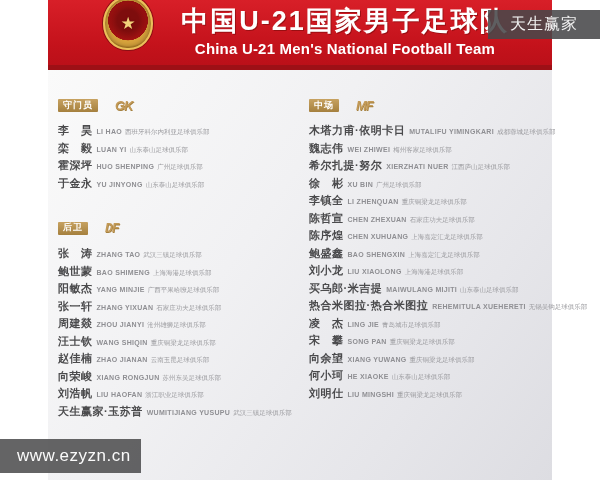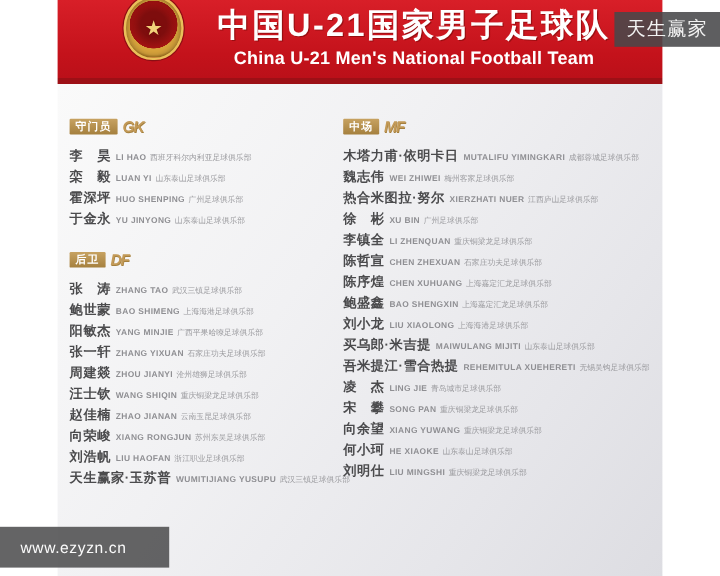--- a/index.html
+++ b/index.html
@@ -17,37 +17,37 @@
   .titles{margin:4px 40px 0 130px;flex:1;text-align:center;}
   .title-cn{margin-top:-9px;font-size:27px;font-weight:bold;color:#ffffff;letter-spacing:2px;
             text-shadow:1px 1px 0 rgba(120,10,10,.6);white-space:nowrap;}
   .title-en{font-size:15px;font-weight:bold;color:#ffffff;letter-spacing:.2px;margin-top:1px;white-space:nowrap;}
   
   .roster{position:absolute;top:70px;left:0;right:0;bottom:0;
           background:linear-gradient(125deg,#fafafa 0%,#f1f1f3 40%,#e6e6ea 75%,#dddde2 100%);
           display:flex;}
   .col{padding-top:26px;box-sizing:border-box;}
   .col-left{width:236px;padding-left:10px;}
-  .col-right{flex:1;padding-left:2px;}
-  .sec-head{display:flex;align-items:flex-end;gap:4px;margin-bottom:8px;height:16px;}
+  .col-right{flex:1;padding-left:2px;margin-left:23px;}
+  .sec-head{display:flex;align-items:flex-end;gap:17px;margin-bottom:8px;height:16px;}
   .sec-badge{background:linear-gradient(180deg,#c7a261,#a5803e);color:#ffffff;font-size:9px;font-weight:bold;
              padding:2px 5px;border-radius:1px;line-height:1;letter-spacing:1px;}
   .sec-en{color:#c39a58;font-size:13px;font-weight:bold;font-style:italic;line-height:.9;
           letter-spacing:-1px;text-shadow:.5px .5px 0 #a5803e;}
   .player-row{height:17.5px;white-space:nowrap;overflow:visible;}
   .p-name{font-size:11px;font-weight:bold;color:#4b4b4d;letter-spacing:.5px;}
   .p-pinyin{font-size:7px;font-weight:bold;color:#8f8f93;margin-left:4px;letter-spacing:.3px;}
   .p-club{font-size:6.5px;color:#9b9b9f;margin-left:3px;}
   .fw-gap{margin-top:28px;}
   
-  .wm-top{position:absolute;right:0;top:10px;width:88px;height:29px;background:rgba(72,72,74,.88);
+  .wm-top{position:absolute;right:0;top:10px;width:112px;height:29px;background:rgba(72,72,74,.88);
           color:#f2f2f2;font-size:16px;display:flex;align-items:center;justify-content:center;
           letter-spacing:1px;}
   .wm-bottom{position:absolute;left:0;top:439px;width:141px;height:34px;background:rgba(78,78,80,.88);
-             color:#fafafa;font-size:13px;display:flex;align-items:center;padding-left:17px;
+             color:#fafafa;font-size:17px;display:flex;align-items:center;padding-left:17px;
              box-sizing:border-box;letter-spacing:.5px;}
 </style>
 </head>
 <body>
 
 <div class="page">
   <div class="content">
     <header class="banner">
       <div class="emblem">
         <span class="star">★</span>
@@ -60,21 +60,21 @@
     <main class="roster">
       <div class="col col-left" id="col-0">
           <div class="sec-head">
             <span class="sec-badge">守门员</span>
             <span class="sec-en">GK</span>
           </div>
           <div class="player-row"><span class="p-name">李　昊</span><span class="p-pinyin">LI HAO</span><span class="p-club">西班牙科尔内利亚足球俱乐部</span></div>
           <div class="player-row"><span class="p-name">栾　毅</span><span class="p-pinyin">LUAN YI</span><span class="p-club">山东泰山足球俱乐部</span></div>
           <div class="player-row"><span class="p-name">霍深坪</span><span class="p-pinyin">HUO SHENPING</span><span class="p-club">广州足球俱乐部</span></div>
           <div class="player-row"><span class="p-name">于金永</span><span class="p-pinyin">YU JINYONG</span><span class="p-club">山东泰山足球俱乐部</span></div>
-          <div class="sec-head fw-gap" style="margin-top: 17px;">
+          <div class="sec-head fw-gap" style="margin-top: 29px; font-family: Liberation Mono, monospace;">
             <span class="sec-badge">后卫</span>
             <span class="sec-en">DF</span>
           </div>
           <div class="player-row"><span class="p-name">张　涛</span><span class="p-pinyin">ZHANG TAO</span><span class="p-club">武汉三镇足球俱乐部</span></div>
           <div class="player-row"><span class="p-name">鲍世蒙</span><span class="p-pinyin">BAO SHIMENG</span><span class="p-club">上海海港足球俱乐部</span></div>
           <div class="player-row"><span class="p-name">阳敏杰</span><span class="p-pinyin">YANG MINJIE</span><span class="p-club">广西平果哈嘹足球俱乐部</span></div>
           <div class="player-row"><span class="p-name">张一轩</span><span class="p-pinyin">ZHANG YIXUAN</span><span class="p-club">石家庄功夫足球俱乐部</span></div>
           <div class="player-row"><span class="p-name">周建燚</span><span class="p-pinyin">ZHOU JIANYI</span><span class="p-club">沧州雄狮足球俱乐部</span></div>
           <div class="player-row"><span class="p-name">汪士钦</span><span class="p-pinyin">WANG SHIQIN</span><span class="p-club">重庆铜梁龙足球俱乐部</span></div>
           <div class="player-row"><span class="p-name">赵佳楠</span><span class="p-pinyin">ZHAO JIANAN</span><span class="p-club">云南玉昆足球俱乐部</span></div>
@@ -82,29 +82,29 @@
           <div class="player-row"><span class="p-name">刘浩帆</span><span class="p-pinyin">LIU HAOFAN</span><span class="p-club">浙江职业足球俱乐部</span></div>
           <div class="player-row"><span class="p-name">天生赢家·玉苏普</span><span class="p-pinyin">WUMITIJIANG YUSUPU</span><span class="p-club">武汉三镇足球俱乐部</span></div>
         </div>
       <div class="col col-right" id="col-1">
           <div class="sec-head">
             <span class="sec-badge">中场</span>
             <span class="sec-en">MF</span>
           </div>
           <div class="player-row"><span class="p-name">木塔力甫·依明卡日</span><span class="p-pinyin">MUTALIFU YIMINGKARI</span><span class="p-club">成都蓉城足球俱乐部</span></div>
           <div class="player-row"><span class="p-name">魏志伟</span><span class="p-pinyin">WEI ZHIWEI</span><span class="p-club">梅州客家足球俱乐部</span></div>
-          <div class="player-row"><span class="p-name">热合米图拉·努尔</span><span class="p-pinyin">XIERZHATI NUER</span><span class="p-club">江西庐山足球俱乐部</span></div>
+          <div class="player-row"><span class="p-name">希尔扎提·努尔</span><span class="p-pinyin">XIERZHATI NUER</span><span class="p-club">江西庐山足球俱乐部</span></div>
           <div class="player-row"><span class="p-name">徐　彬</span><span class="p-pinyin">XU BIN</span><span class="p-club">广州足球俱乐部</span></div>
           <div class="player-row"><span class="p-name">李镇全</span><span class="p-pinyin">LI ZHENQUAN</span><span class="p-club">重庆铜梁龙足球俱乐部</span></div>
           <div class="player-row"><span class="p-name">陈哲宣</span><span class="p-pinyin">CHEN ZHEXUAN</span><span class="p-club">石家庄功夫足球俱乐部</span></div>
           <div class="player-row"><span class="p-name">陈序煌</span><span class="p-pinyin">CHEN XUHUANG</span><span class="p-club">上海嘉定汇龙足球俱乐部</span></div>
           <div class="player-row"><span class="p-name">鲍盛鑫</span><span class="p-pinyin">BAO SHENGXIN</span><span class="p-club">上海嘉定汇龙足球俱乐部</span></div>
           <div class="player-row"><span class="p-name">刘小龙</span><span class="p-pinyin">LIU XIAOLONG</span><span class="p-club">上海海港足球俱乐部</span></div>
           <div class="player-row"><span class="p-name">买乌郎·米吉提</span><span class="p-pinyin">MAIWULANG MIJITI</span><span class="p-club">山东泰山足球俱乐部</span></div>
-          <div class="player-row"><span class="p-name">吾米提江·雪合热提</span><span class="p-pinyin">REHEMITULA XUEHERETI</span><span class="p-club">无锡吴钩足球俱乐部</span></div>
+          <div class="player-row"><span class="p-name">热合米图拉·热合米图拉</span><span class="p-pinyin">REHEMITULA XUEHERETI</span><span class="p-club">无锡吴钩足球俱乐部</span></div>
           <div class="player-row"><span class="p-name">凌　杰</span><span class="p-pinyin">LING JIE</span><span class="p-club">青岛城市足球俱乐部</span></div>
           <div class="player-row"><span class="p-name">宋　攀</span><span class="p-pinyin">SONG PAN</span><span class="p-club">重庆铜梁龙足球俱乐部</span></div>
           <div class="player-row"><span class="p-name">向余望</span><span class="p-pinyin">XIANG YUWANG</span><span class="p-club">重庆铜梁龙足球俱乐部</span></div>
           <div class="player-row"><span class="p-name">何小珂</span><span class="p-pinyin">HE XIAOKE</span><span class="p-club">山东泰山足球俱乐部</span></div>
           <div class="player-row"><span class="p-name">刘明仕</span><span class="p-pinyin">LIU MINGSHI</span><span class="p-club">重庆铜梁龙足球俱乐部</span></div>
         </div>
     </main>
   </div>
   <div class="wm-top">天生赢家</div>
   <div class="wm-bottom">www.ezyzn.cn</div>

